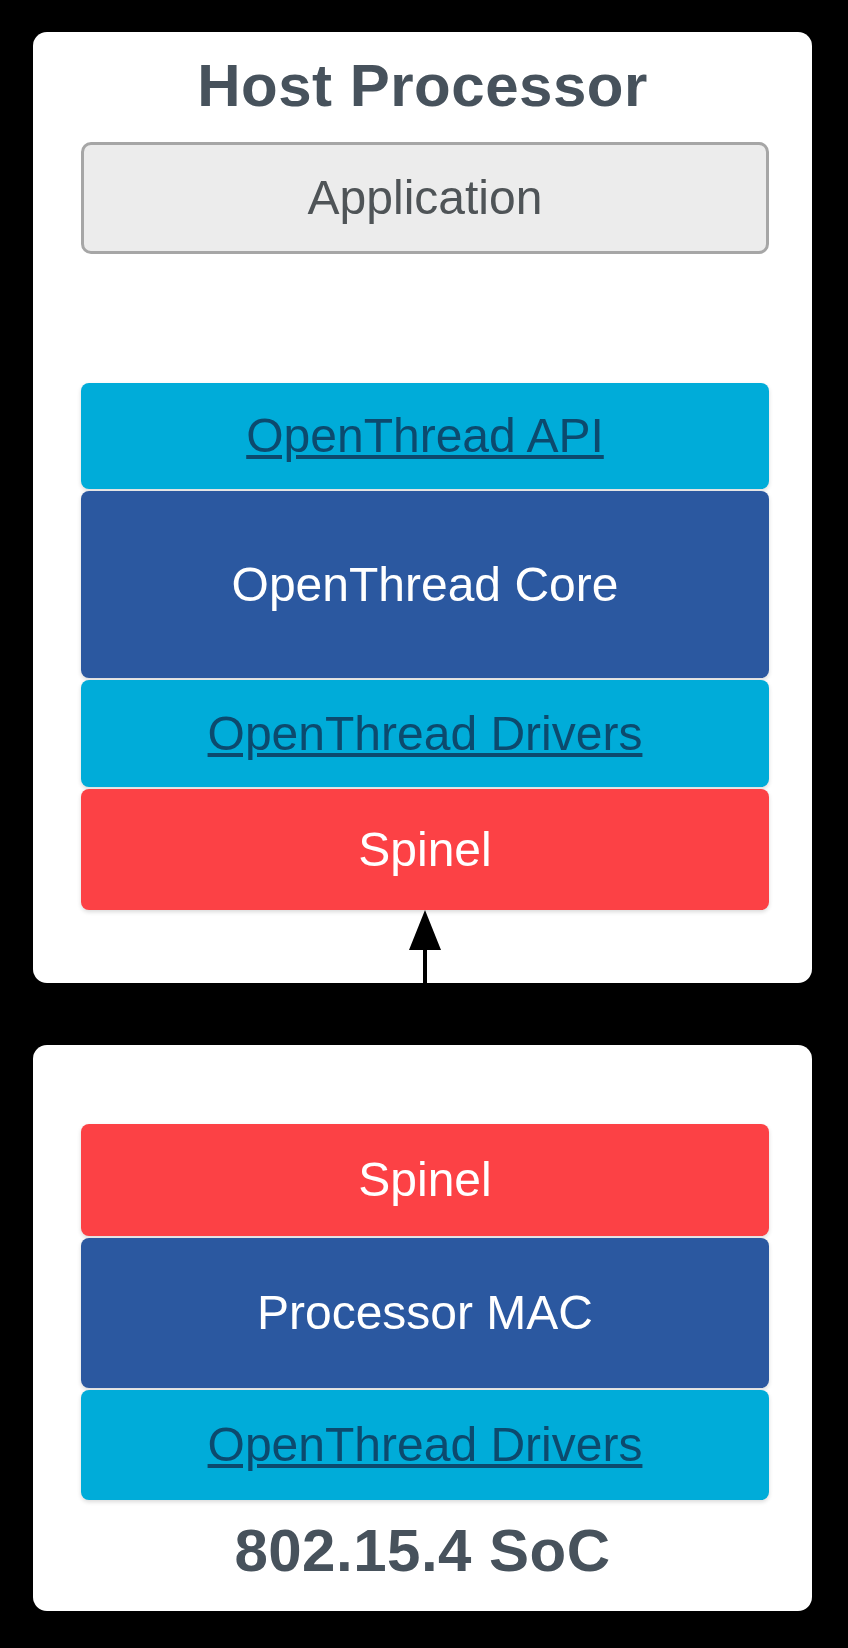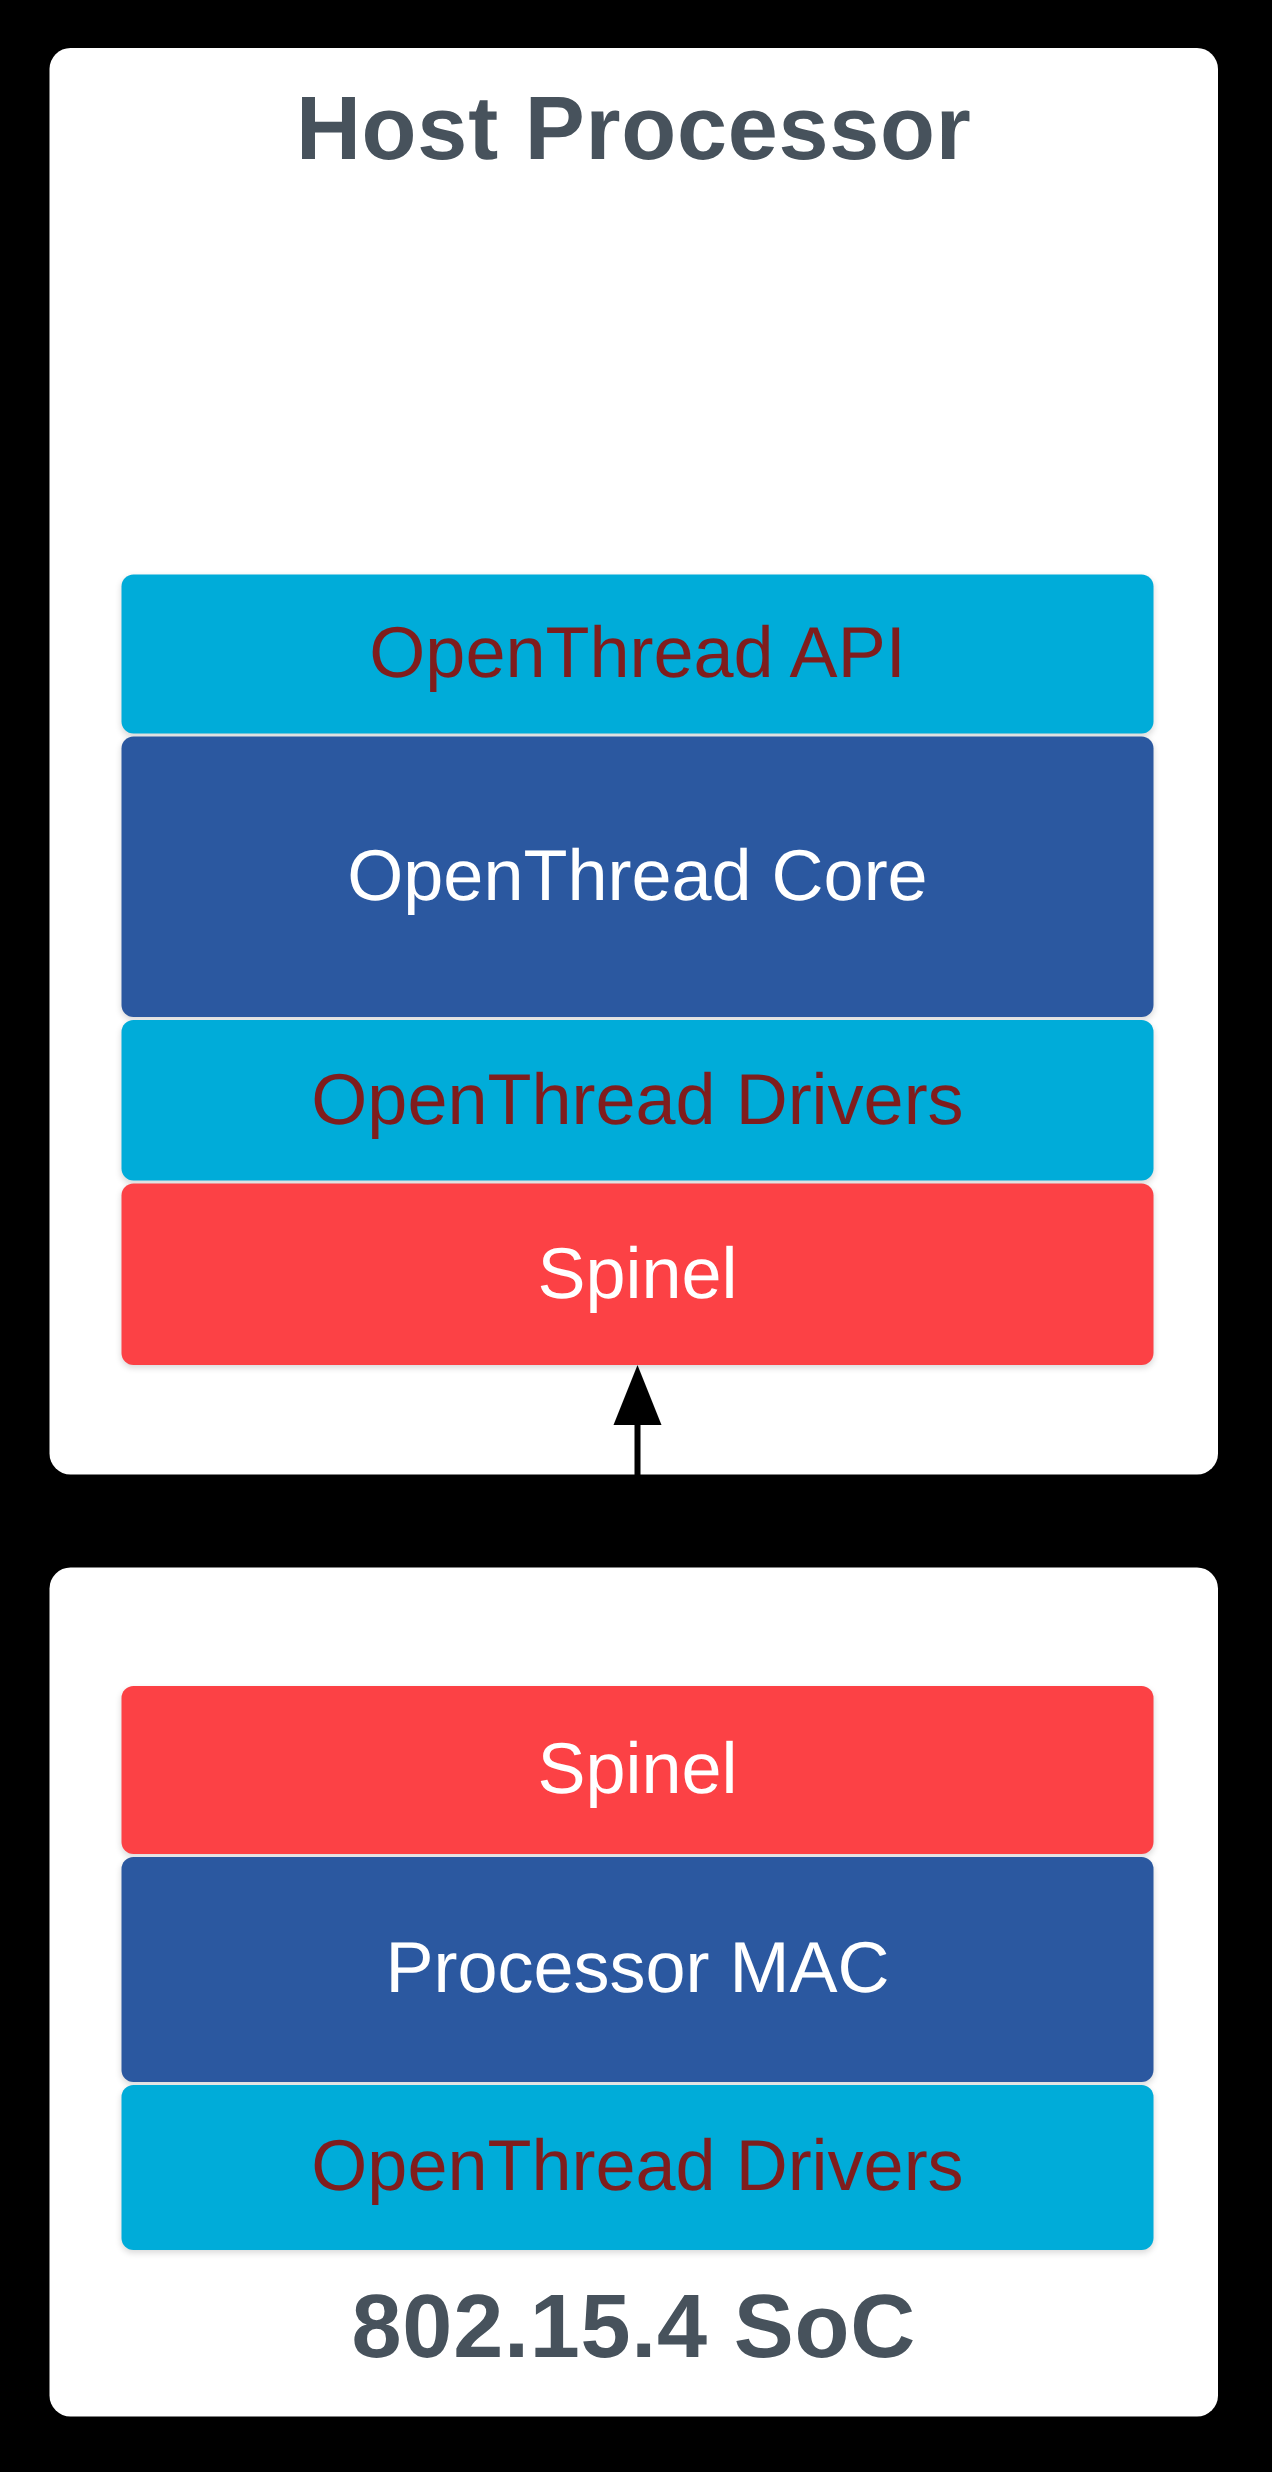--- a/index.html
+++ b/index.html
@@ -47,21 +47,21 @@
     line-height: 1;
     border-radius: 8px;
     box-sizing: border-box;
   }
   .layer.gray {
     background: var(--grayFill, #ECECEC);
     border: 3px solid var(--grayBorder, #A6A6A6);
     border-radius: 10px;
     color: var(--grayText, #4F5457);
   }
-  .layer.cyan { background: var(--cyan, #00ACD9); color: #7f1d1d; box-shadow: 0 2px 4px rgba(0,0,0,0.15); }
+  .layer.cyan { background: var(--cyan, #00ACD9); color: #0c4a6e; box-shadow: 0 2px 4px rgba(0,0,0,0.15); text-decoration: underline; }
   .layer.blue { background: var(--blue, #2B58A0); color: #fff; box-shadow: 0 2px 4px rgba(0,0,0,0.15); }
   .layer.red  { background: var(--red,  #FC4145); color: #ffffff; box-shadow: 0 2px 4px rgba(0,0,0,0.15); }
 
   
   .host .l-app     { top: 110px; height: 112px; }
   .host .l-ipv6    { top: 224px; height: 122px; }
   .host .l-api     { top: 351px; height: 106px; }
   .host .l-core    { top: 459px; height: 187px; }
   .host .l-drivers { top: 648px; height: 107px; }
   .host .l-spinel  { top: 757px; height: 121px; }
@@ -79,20 +79,21 @@
     height: 222px;
   }
 </style>
 </head>
 <body>
 
 <div class="canvas">
 
   <section class="card host">
     <h1 class="card-title">Host Processor</h1>
+    <div class="layer gray l-app">Application</div>
     <div class="layer cyan l-api">OpenThread API</div>
     <div class="layer blue l-core">OpenThread Core</div>
     <div class="layer cyan l-drivers">OpenThread Drivers</div>
     <div class="layer red  l-spinel">Spinel</div>
   </section>
 
   <svg class="connector" viewBox="0 0 38 222" xmlns="http://www.w3.org/2000/svg" aria-hidden="true">
     <line x1="19" y1="38" x2="19" y2="184" stroke="#000" stroke-width="4"></line>
     <polygon points="19,4 35,44 3,44" fill="#000"></polygon>
     <polygon points="3,178 35,178 19,218" fill="#000"></polygon>

